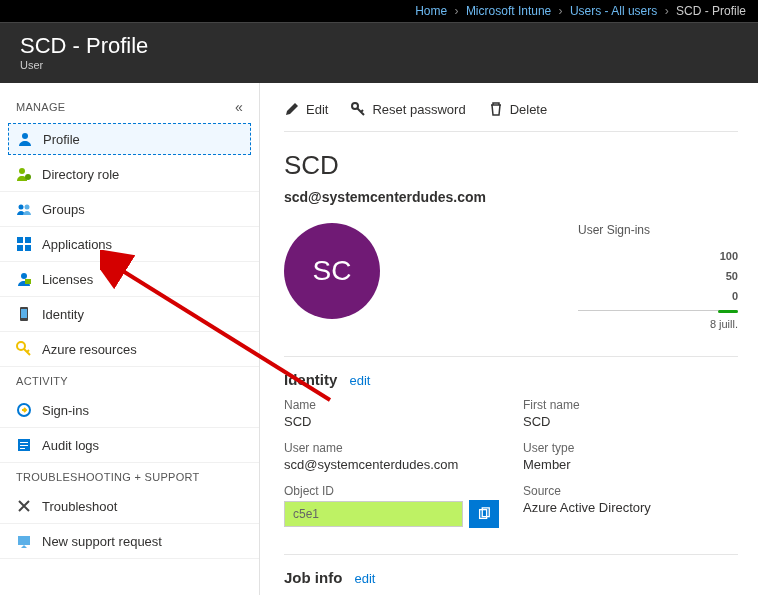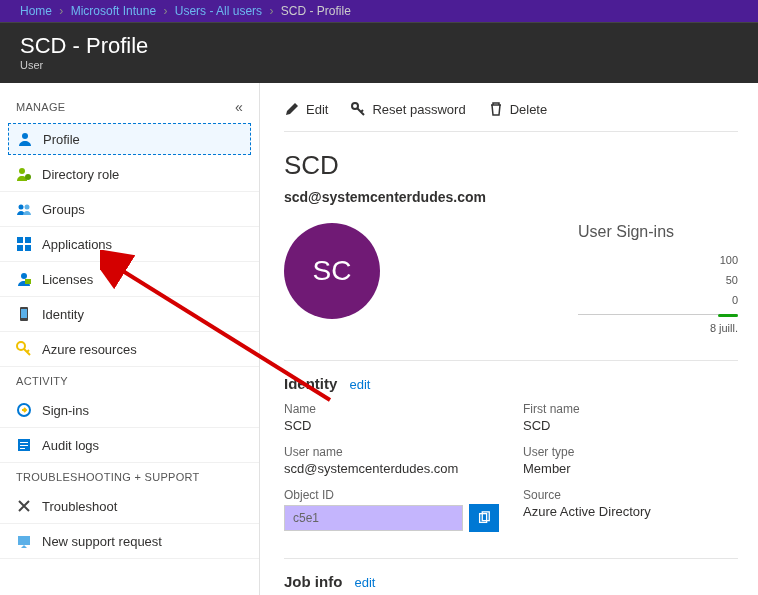--- a/index.html
+++ b/index.html
@@ -1,17 +1,17 @@
 <!DOCTYPE html>
 <html><head>
 <meta charset="utf-8">
 <style>
 * { box-sizing: border-box; margin: 0; padding: 0; }
 body { font-family: "Segoe UI", Arial, sans-serif; font-size: 13px; color: #323130; background: #fff; width: 758px; height: 595px; overflow: hidden; position: relative; }
-.breadcrumb { background: #4c1d95; color: #4db8ff; padding: 4px 20px; font-size: 12px; border-bottom: 1px solid #444; }
+.breadcrumb { background: #000000; color: #4db8ff; padding: 4px 12px; font-size: 12px; border-bottom: 1px solid #444; text-align: right; }
 .breadcrumb span.sep { color: #888; margin: 0 4px; }
 .breadcrumb a { color: #6cb8f0; cursor: pointer; }
 .breadcrumb .cur { color: #ccc; }
 .header { background: #2d2d2d; color: #fff; padding: 10px 20px 12px; }
 .header h1 { font-size: 22px; font-weight: 400; }
 .header .sub { font-size: 11px; color: #ccc; }
 .layout { display: flex; height: calc(100% - 68px); }
 .sidebar { width: 260px; border-right: 1px solid #e1e1e1; padding: 8px 0; overflow-y: auto; }
 .section-head { display: flex; justify-content: space-between; align-items: center; padding: 8px 16px 6px; font-size: 11px; color: #555; letter-spacing: 0.3px; }
 .chevrons { font-size: 14px; color: #555; }
@@ -20,32 +20,32 @@
 .side-icon { width: 16px; height: 16px; display: flex; align-items: center; justify-content: center; }
 .main { flex: 1; padding: 12px 20px 20px 24px; overflow-y: auto; }
 .toolbar { display: flex; gap: 22px; padding: 6px 0 14px; border-bottom: 1px solid #e5e5e5; margin-bottom: 18px; }
 .tool { display: flex; align-items: center; gap: 6px; cursor: pointer; font-size: 13px; }
 .tool svg { width: 16px; height: 16px; }
 .title-block h2 { font-size: 26px; font-weight: 400; margin-bottom: 8px; }
 .title-block .email { font-weight: 600; font-size: 14px; margin-bottom: 18px; display: block; }
 .avatar-row { display: flex; align-items: flex-start; gap: 60px; }
 .avatar { width: 96px; height: 96px; border-radius: 50%; background: #701a75; color: #fff; display: flex; align-items: center; justify-content: center; font-size: 28px; font-weight: 400; }
 .signins { margin-left: auto; width: 160px; font-size: 11px; color: #555; }
-.signins .lbl { margin-bottom: 13px; font-size: 16px; }
-.signins .tick { text-align: right; margin: 8px 0; }
+.signins .lbl { margin-bottom: 13px; font-size: 12px; }
+.signins .tick { text-align: right; margin: 8px 0; font-weight: bold; }
 .signins .axis { position:relative; border-top: 1px solid #ccc; margin-top: 6px; height:4px; }
 .signins .axis::after { content:""; position:absolute; right:0; bottom:1px; width:20px; height:3px; background:#13a10e; border-radius:2px; }
 .signins .date { text-align: right; margin-top: 4px; }
 .divider { border: none; border-top: 1px solid #e5e5e5; margin: 26px 0 14px; }
 .sec-title { font-size: 15px; font-weight: 600; margin-bottom: 10px; }
 .sec-title .edit { color: #0078d4; font-weight: 400; font-size: 13px; margin-left: 8px; cursor: pointer; }
 .grid { display: grid; grid-template-columns: 1fr 1fr; gap: 12px 24px; font-size: 13px; }
 .cell .lbl { color: #666; font-size: 12px; margin-bottom: 2px; }
 .obj-row { display: flex; gap: 6px; align-items: center; }
-.obj-input { flex: 1; border: 1px solid #ccc; background: #c4b5fd; padding: 5px 8px; font-size: 12px; color: #666; }
+.obj-input { flex: 1; border: 1px solid #ccc; background: #bef264; padding: 5px 8px; font-size: 12px; color: #666; }
 .copy-btn { background: #0078d4; width: 30px; height: 28px; display: flex; align-items: center; justify-content: center; cursor: pointer; }
 .copy-btn svg { fill: #fff; width: 14px; height: 14px; }
 .arrow-overlay { position: absolute; left: 100px; top: 250px; pointer-events: none; z-index: 100; }
 </style>
 </head>
 <body>
 
 <div class="breadcrumb">
   <a>Home</a>
   <span class="sep">›</span>

